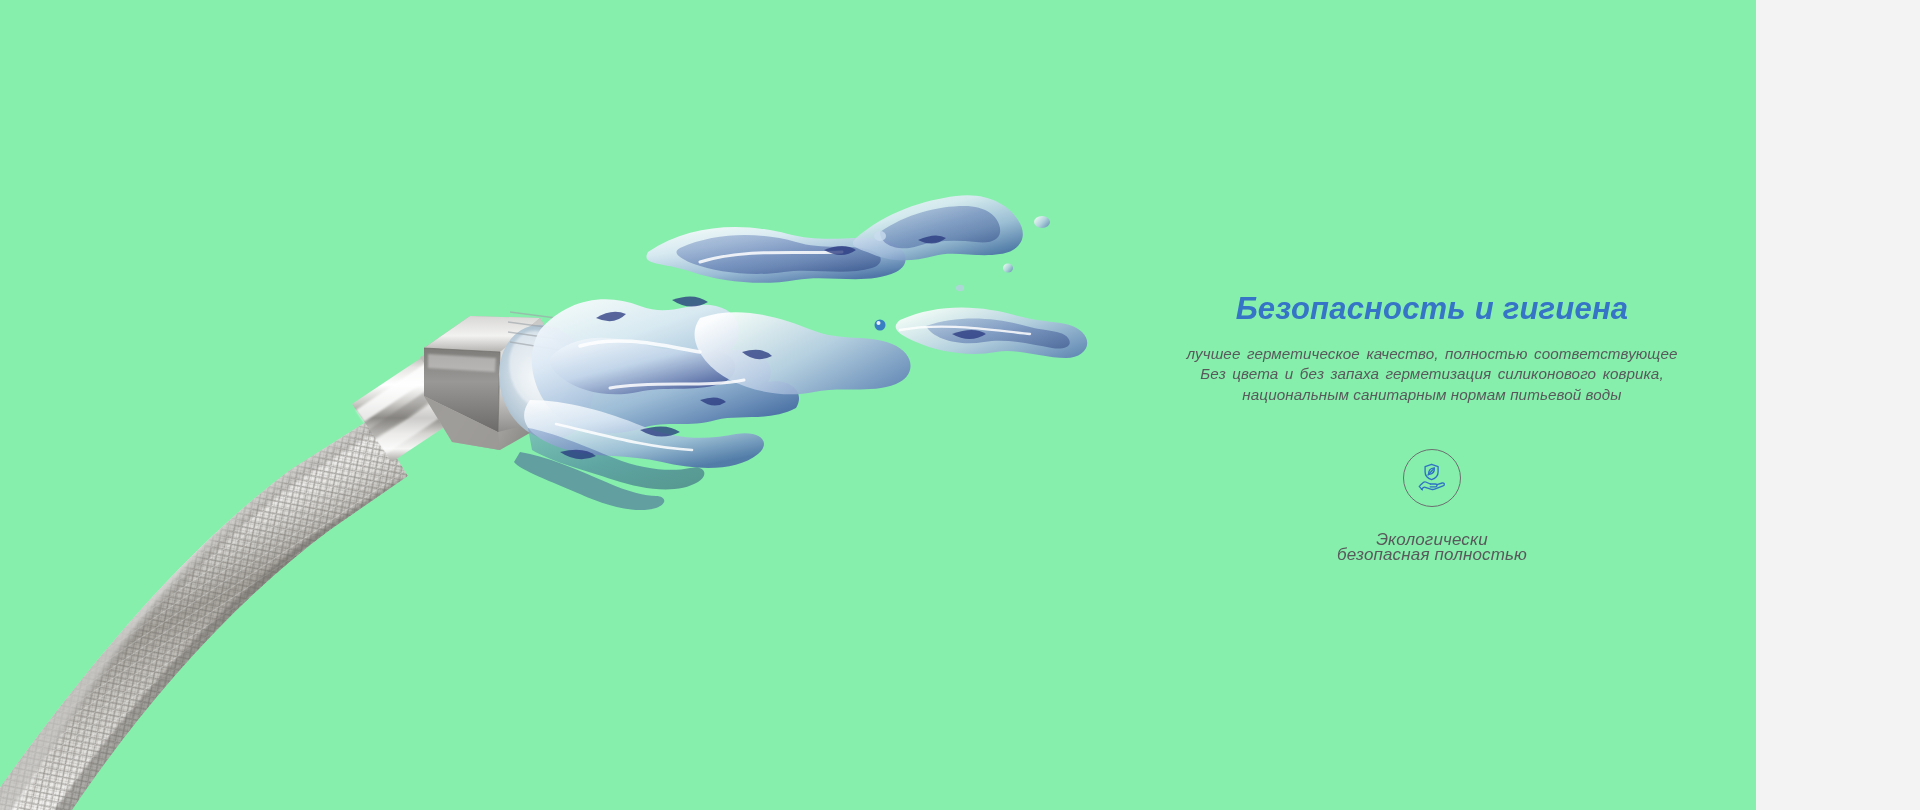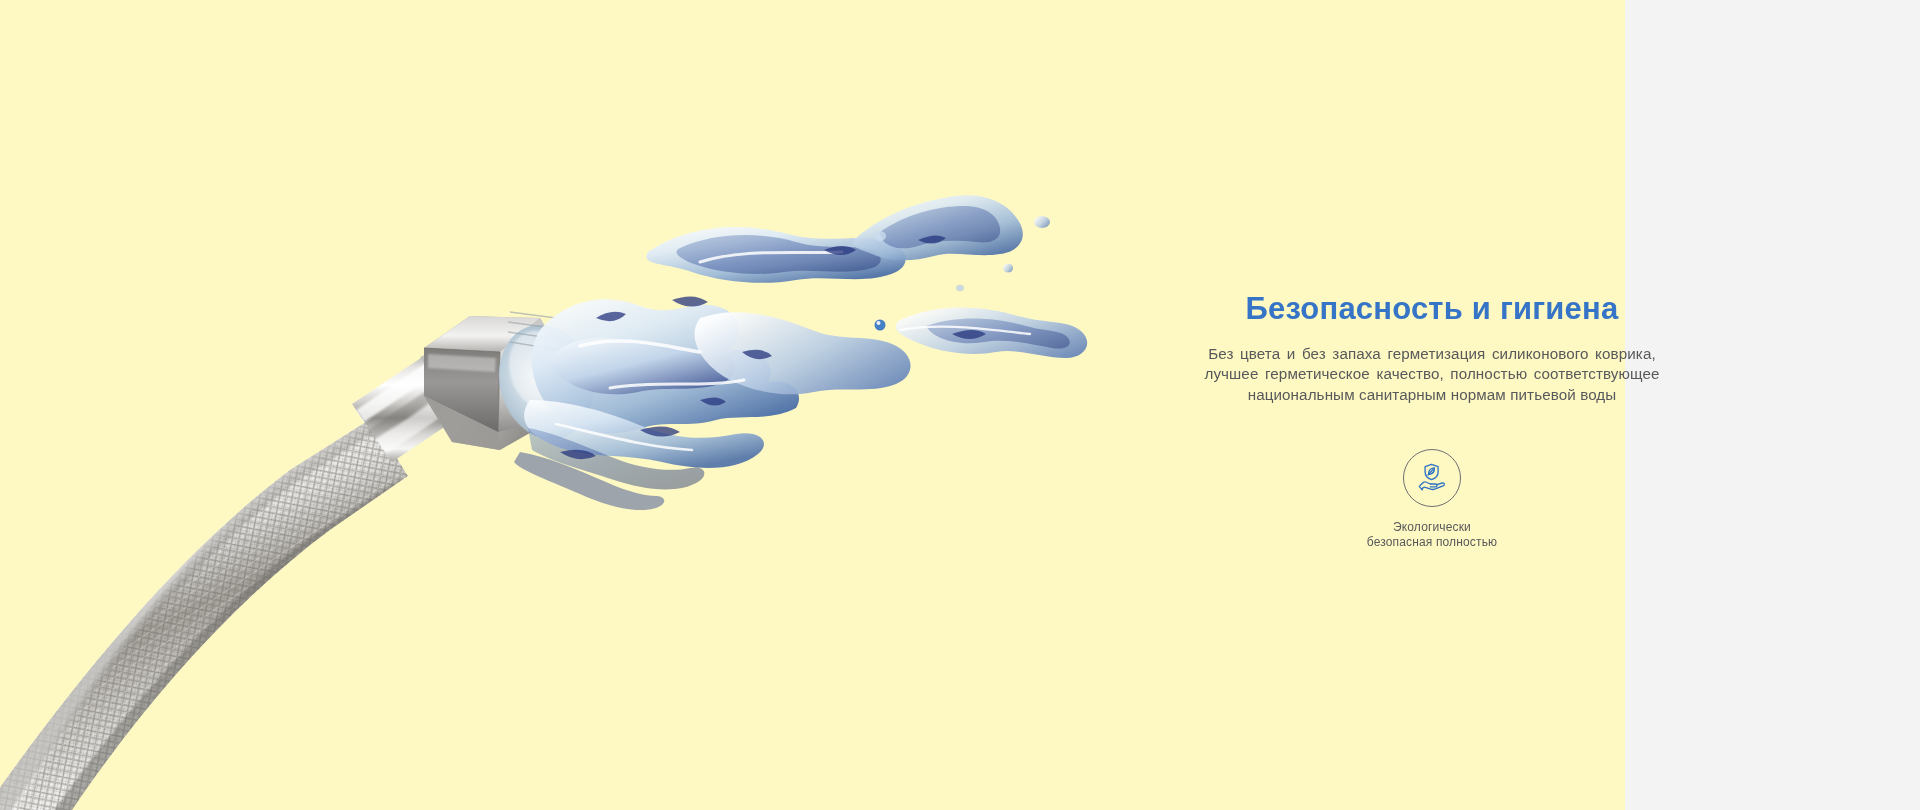--- a/index.html
+++ b/index.html
@@ -7,22 +7,23 @@
 
   html, body {
     width:1920px; height:810px;
     overflow:hidden;
     background:#f3f3f3;
     font-family:"Liberation Sans", sans-serif;
   }
 
   #banner {
     position:relative;
-    width:1625px; height:810px;
-    background:#fef9c3;
+    width:1756px; height:810px;
+    background:#86efac;
+    font-style:italic;
   }
 
   
   #product-photo {
     position:absolute;
     left:0; top:0;
     width:1120px; height:810px;
     overflow:hidden;
   }
   #product-photo svg { display:block; width:1120px; height:810px; }
@@ -66,22 +67,22 @@
     border-radius:50%;
     border:1.3px solid #6d6e70;
     display:flex;
     align-items:center;
     justify-content:center;
     background:transparent;
   }
   #eco-icon-circle svg { display:block; }
 
   #feature-caption {
-    margin-top:13px;
-    font-size:12px;
+    margin-top:25px;
+    font-size:17px;
     line-height:15px;
     color:#58595b;
     letter-spacing:.15px;
   }
   #feature-caption .line { display:block; }
 </style>
 </head>
 <body>
 
 <div id="banner">
@@ -416,22 +417,22 @@
         </g>
       </g>
     </svg>
   </div>
 
   <div id="copy-panel">
 
     <h1 id="headline">Безопасность и гигиена</h1>
 
     <div id="description">
+      <span class="line justify-ish">лучшее герметическое качество, полностью соответствующее</span>
       <span class="line justify-ish">Без цвета и без запаха герметизация силиконового коврика,</span>
-      <span class="line justify-ish">лучшее герметическое качество, полностью соответствующее</span>
       <span class="line">национальным санитарным нормам питьевой воды</span>
     </div>
 
     <div id="feature-badge">
 
       <div id="eco-icon-circle">
         <span>
           <svg width="36" height="36" viewBox="0 0 36 36" fill="none" stroke="#2f72c4" stroke-width="1.35" stroke-linecap="round" stroke-linejoin="round" xmlns="http://www.w3.org/2000/svg">
 
             <path d="M17.6 4.3 L24.1 6.6 V12.0

